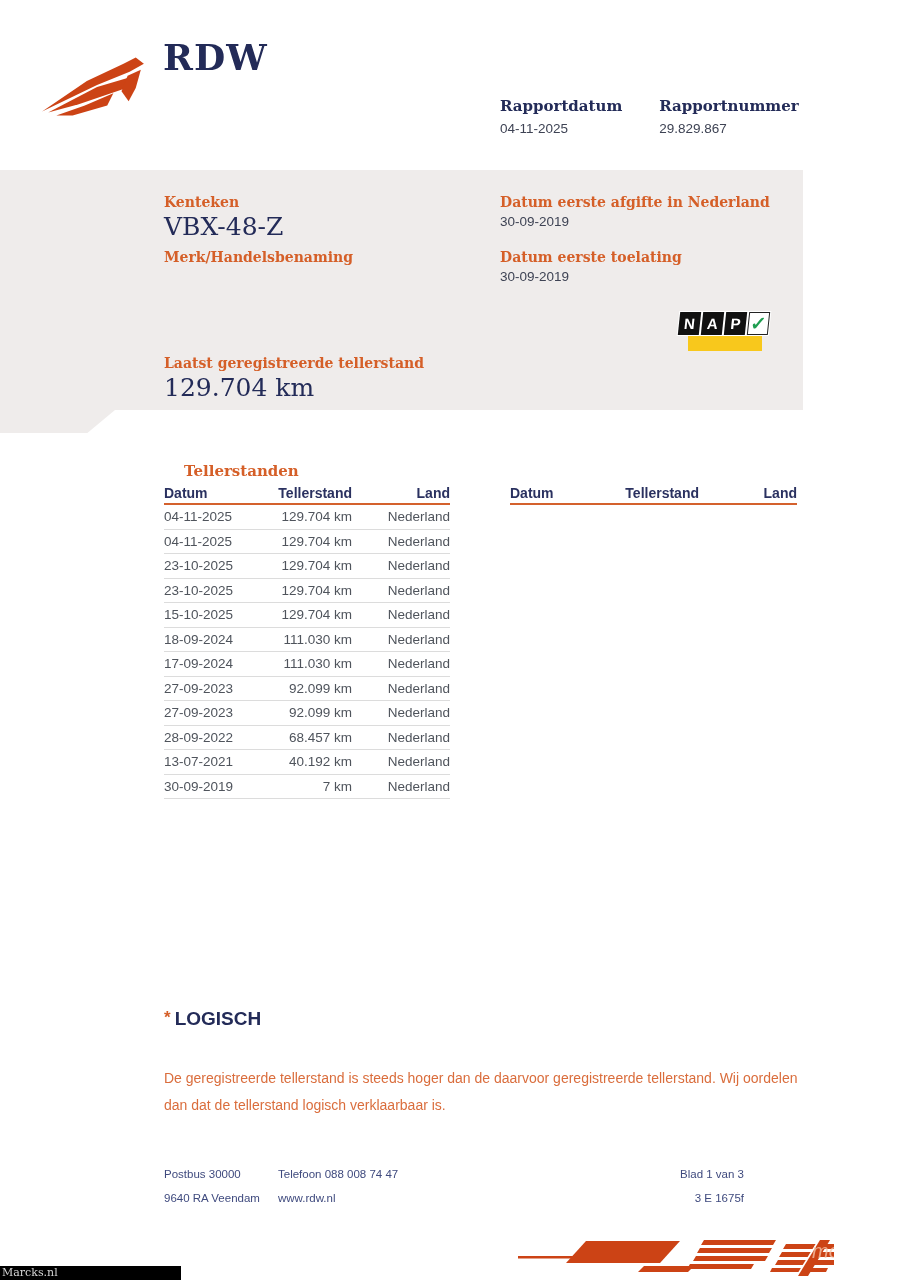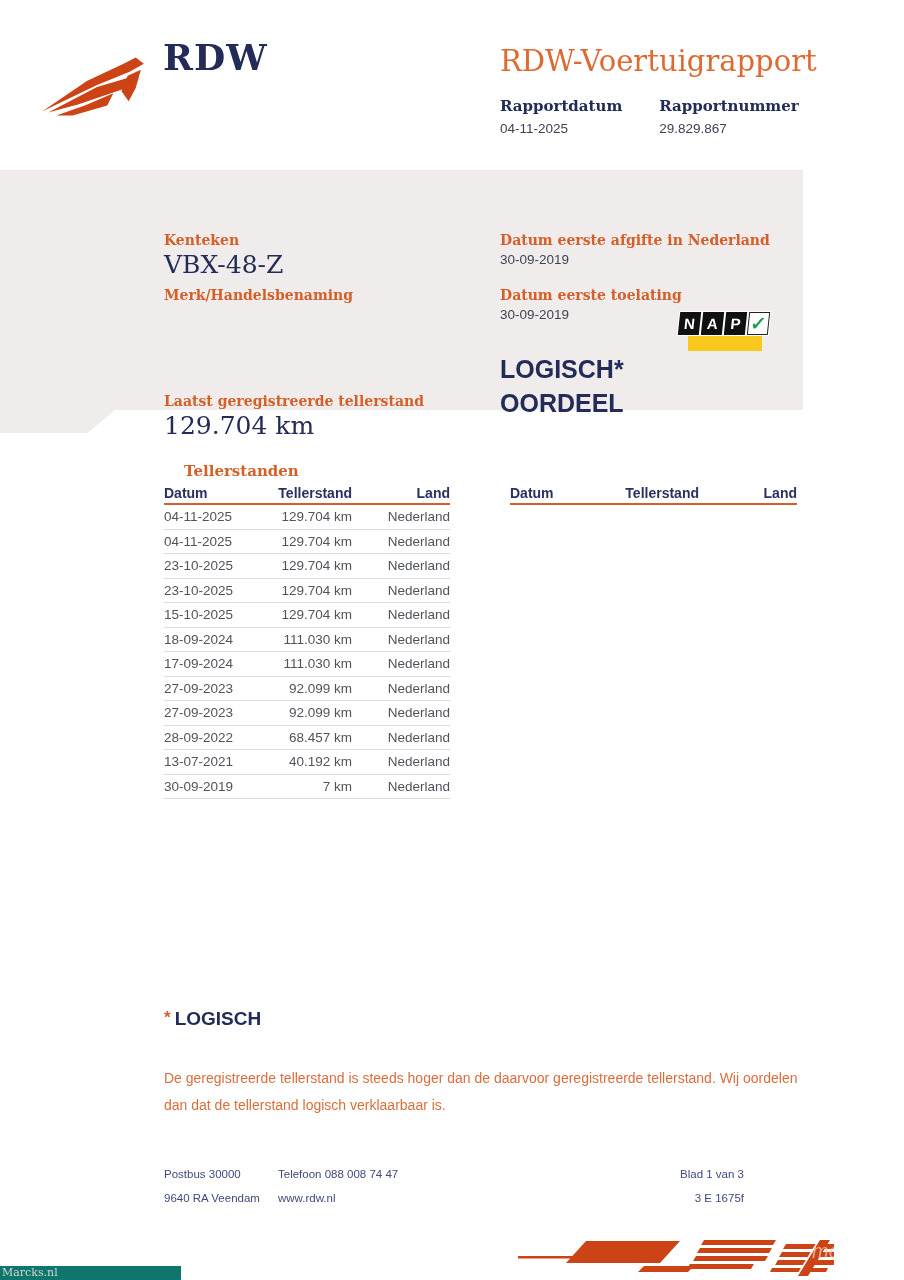--- a/index.html
+++ b/index.html
@@ -33,21 +33,21 @@
     position:absolute; left:0; top:410px; width:115px; height:23px; background:#efeceb;
     clip-path:polygon(0 0, 100% 0, 76% 100%, 0 100%);
   }
   .p-label {
     font-family:"DejaVu Serif", serif; font-weight:bold; font-size:14px; color:#d55f28;
   }
   .p-big {
     font-family:"DejaVu Serif", serif; font-weight:400; font-size:25px; color:#232b58;
   }
   .p-small { font-size:13.5px; color:#3e4354; }
-  .pos { position:absolute;margin-top:38px; }
+  .pos { position:absolute; }
 
   .oordeel-line {
     font-family:"Liberation Sans", sans-serif; font-weight:bold; font-size:25px;
     color:#232b58; line-height:34px;
   }
 
   
   .nap { position:absolute; left:678px; top:311px; width:86px; height:44px; }
   .nap-yellow { position:absolute; left:10px; top:13px; width:74px; height:27px; background:#f8c81c; }
   .nap-tiles { position:absolute; left:0; top:0; display:flex; gap:2px; background:#ffffff; padding:1px; transform:skewX(-6deg); }
@@ -88,41 +88,40 @@
   }
 
   
   .footer-row { position:absolute; left:164px; font-size:11.5px; color:#3f4a7e; }
   .footer-row .col2 { position:absolute; left:114px; white-space:nowrap; }
   .footer-right { position:absolute; right:90px; text-align:right; font-size:11.5px; color:#3f4a7e; }
 
   
   .stripes { position:absolute; left:518px; top:1236px; width:386px; height:44px; }
   .marcks-bar {
-    position:absolute; left:0; top:1266px; width:181px; height:14px; background:#0f766e;
+    position:absolute; left:0; top:1266px; width:181px; height:14px; background:#000000;
     color:#d6d6d6; font-family:"DejaVu Serif", serif; font-size:11px; line-height:14px;
     padding-left:2px;
   }
 </style>
 </head>
 <body>
 
 <div class="page">
 
   <svg class="logo-wing" viewBox="0 0 110 70">
     <g fill="#cc4315">
       <polygon points="4,62 48,32 84,15 96,9 104,15 90,23 58,36"></polygon>
       <polygon points="10,63 58,38 92,28 84,40 40,55"></polygon>
       <polygon points="18,66 46,56 74,44 68,56 34,66"></polygon>
       <polygon points="88,27 101,21 96,39 89,52 82,42"></polygon>
     </g>
   </svg>
   <div class="logo-text">RDW</div>
 
-  <div class="doc-title">RDW-Voertuigrapport</div>
 
   <div class="meta">
     <div>
       <div class="label">Rapportdatum</div>
       <div class="value">04-11-2025</div>
     </div>
     <div>
       <div class="label">Rapportnummer</div>
       <div class="value">29.829.867</div>
     </div>
@@ -135,24 +134,20 @@
   <div class="pos p-big" style="left:164px; top:212px;">VBX-48-Z</div>
   <div class="pos p-label" style="left:164px; top:249px;">Merk/Handelsbenaming</div>
   <div class="pos p-label" style="left:164px; top:355px;">Laatst geregistreerde tellerstand</div>
   <div class="pos p-big" style="left:164px; top:373px;">129.704 km</div>
 
   <div class="pos p-label" style="left:500px; top:194px;">Datum eerste afgifte in Nederland</div>
   <div class="pos p-small" style="left:500px; top:214px;">30-09-2019</div>
   <div class="pos p-label" style="left:500px; top:249px;">Datum eerste toelating</div>
   <div class="pos p-small" style="left:500px; top:269px;">30-09-2019</div>
 
-  <div class="pos oordeel-line" style="left:500px; top:314px;">
-    <div>LOGISCH*</div>
-    <div>OORDEEL</div>
-  </div>
 
   <div class="nap">
     <div class="nap-yellow"></div>
     <div class="nap-tiles">
       <div class="nap-tile">N</div>
       <div class="nap-tile">A</div>
       <div class="nap-tile">P</div>
       <div class="nap-tile check">✓</div>
     </div>
   </div>

